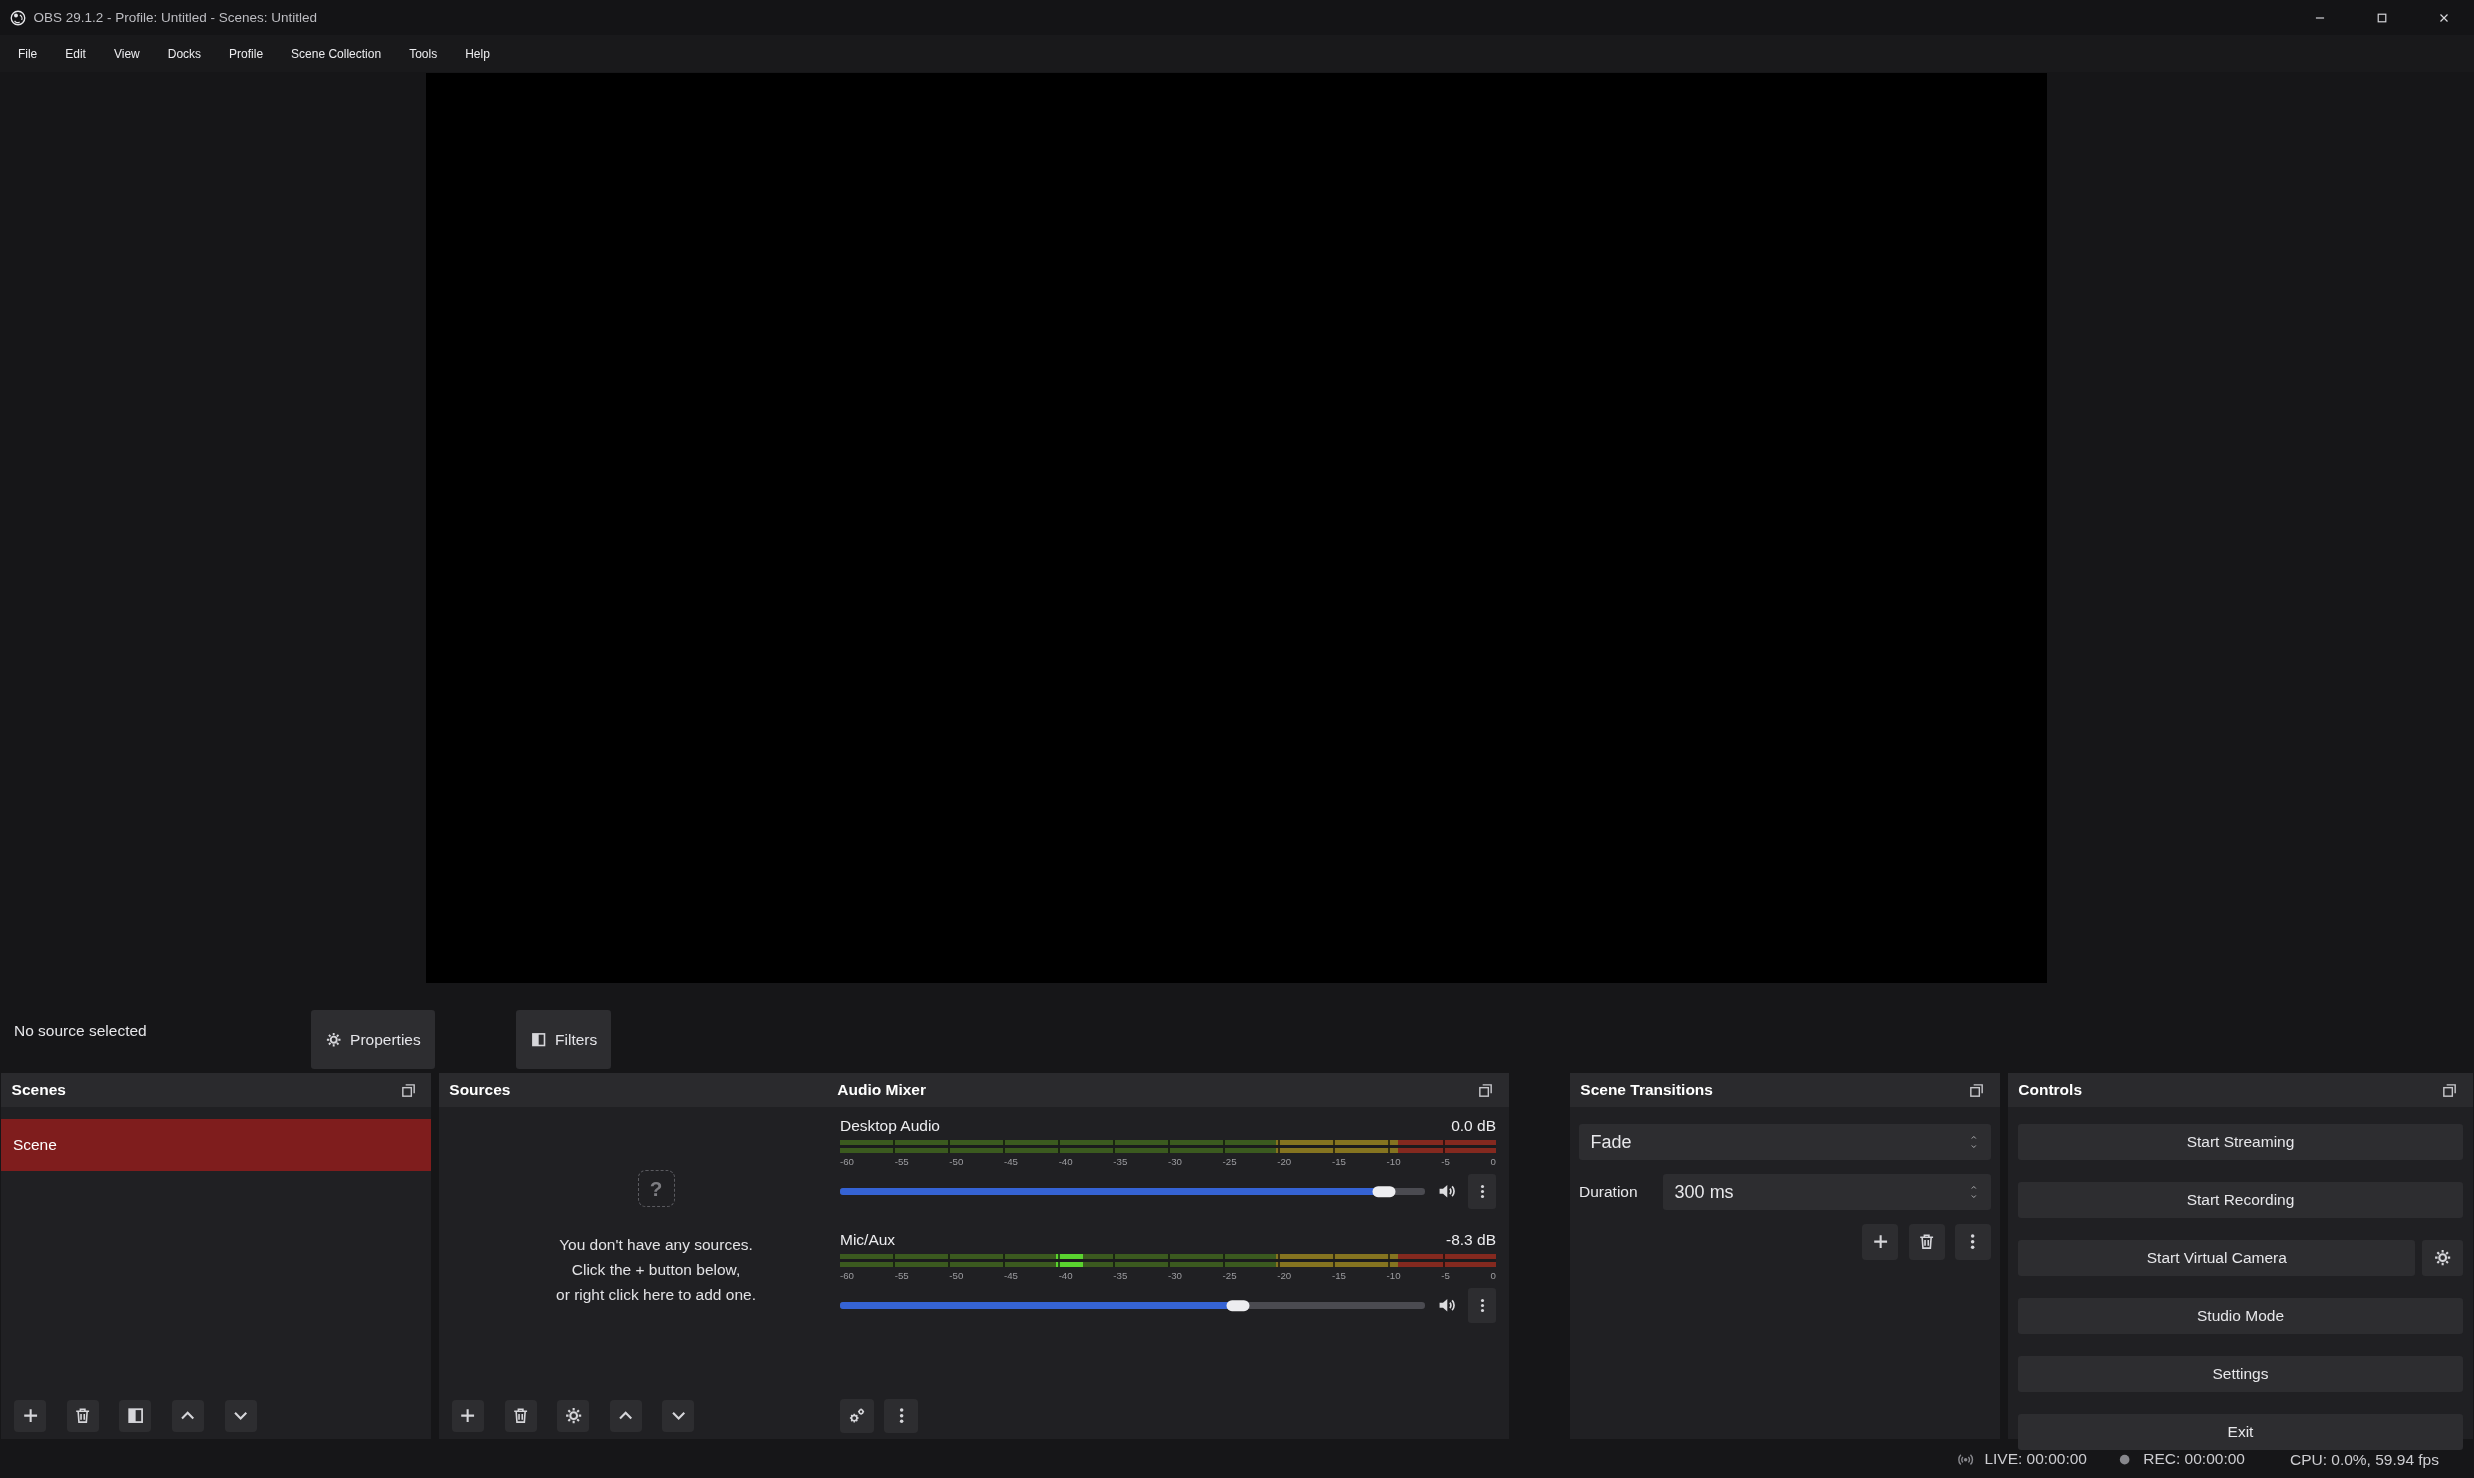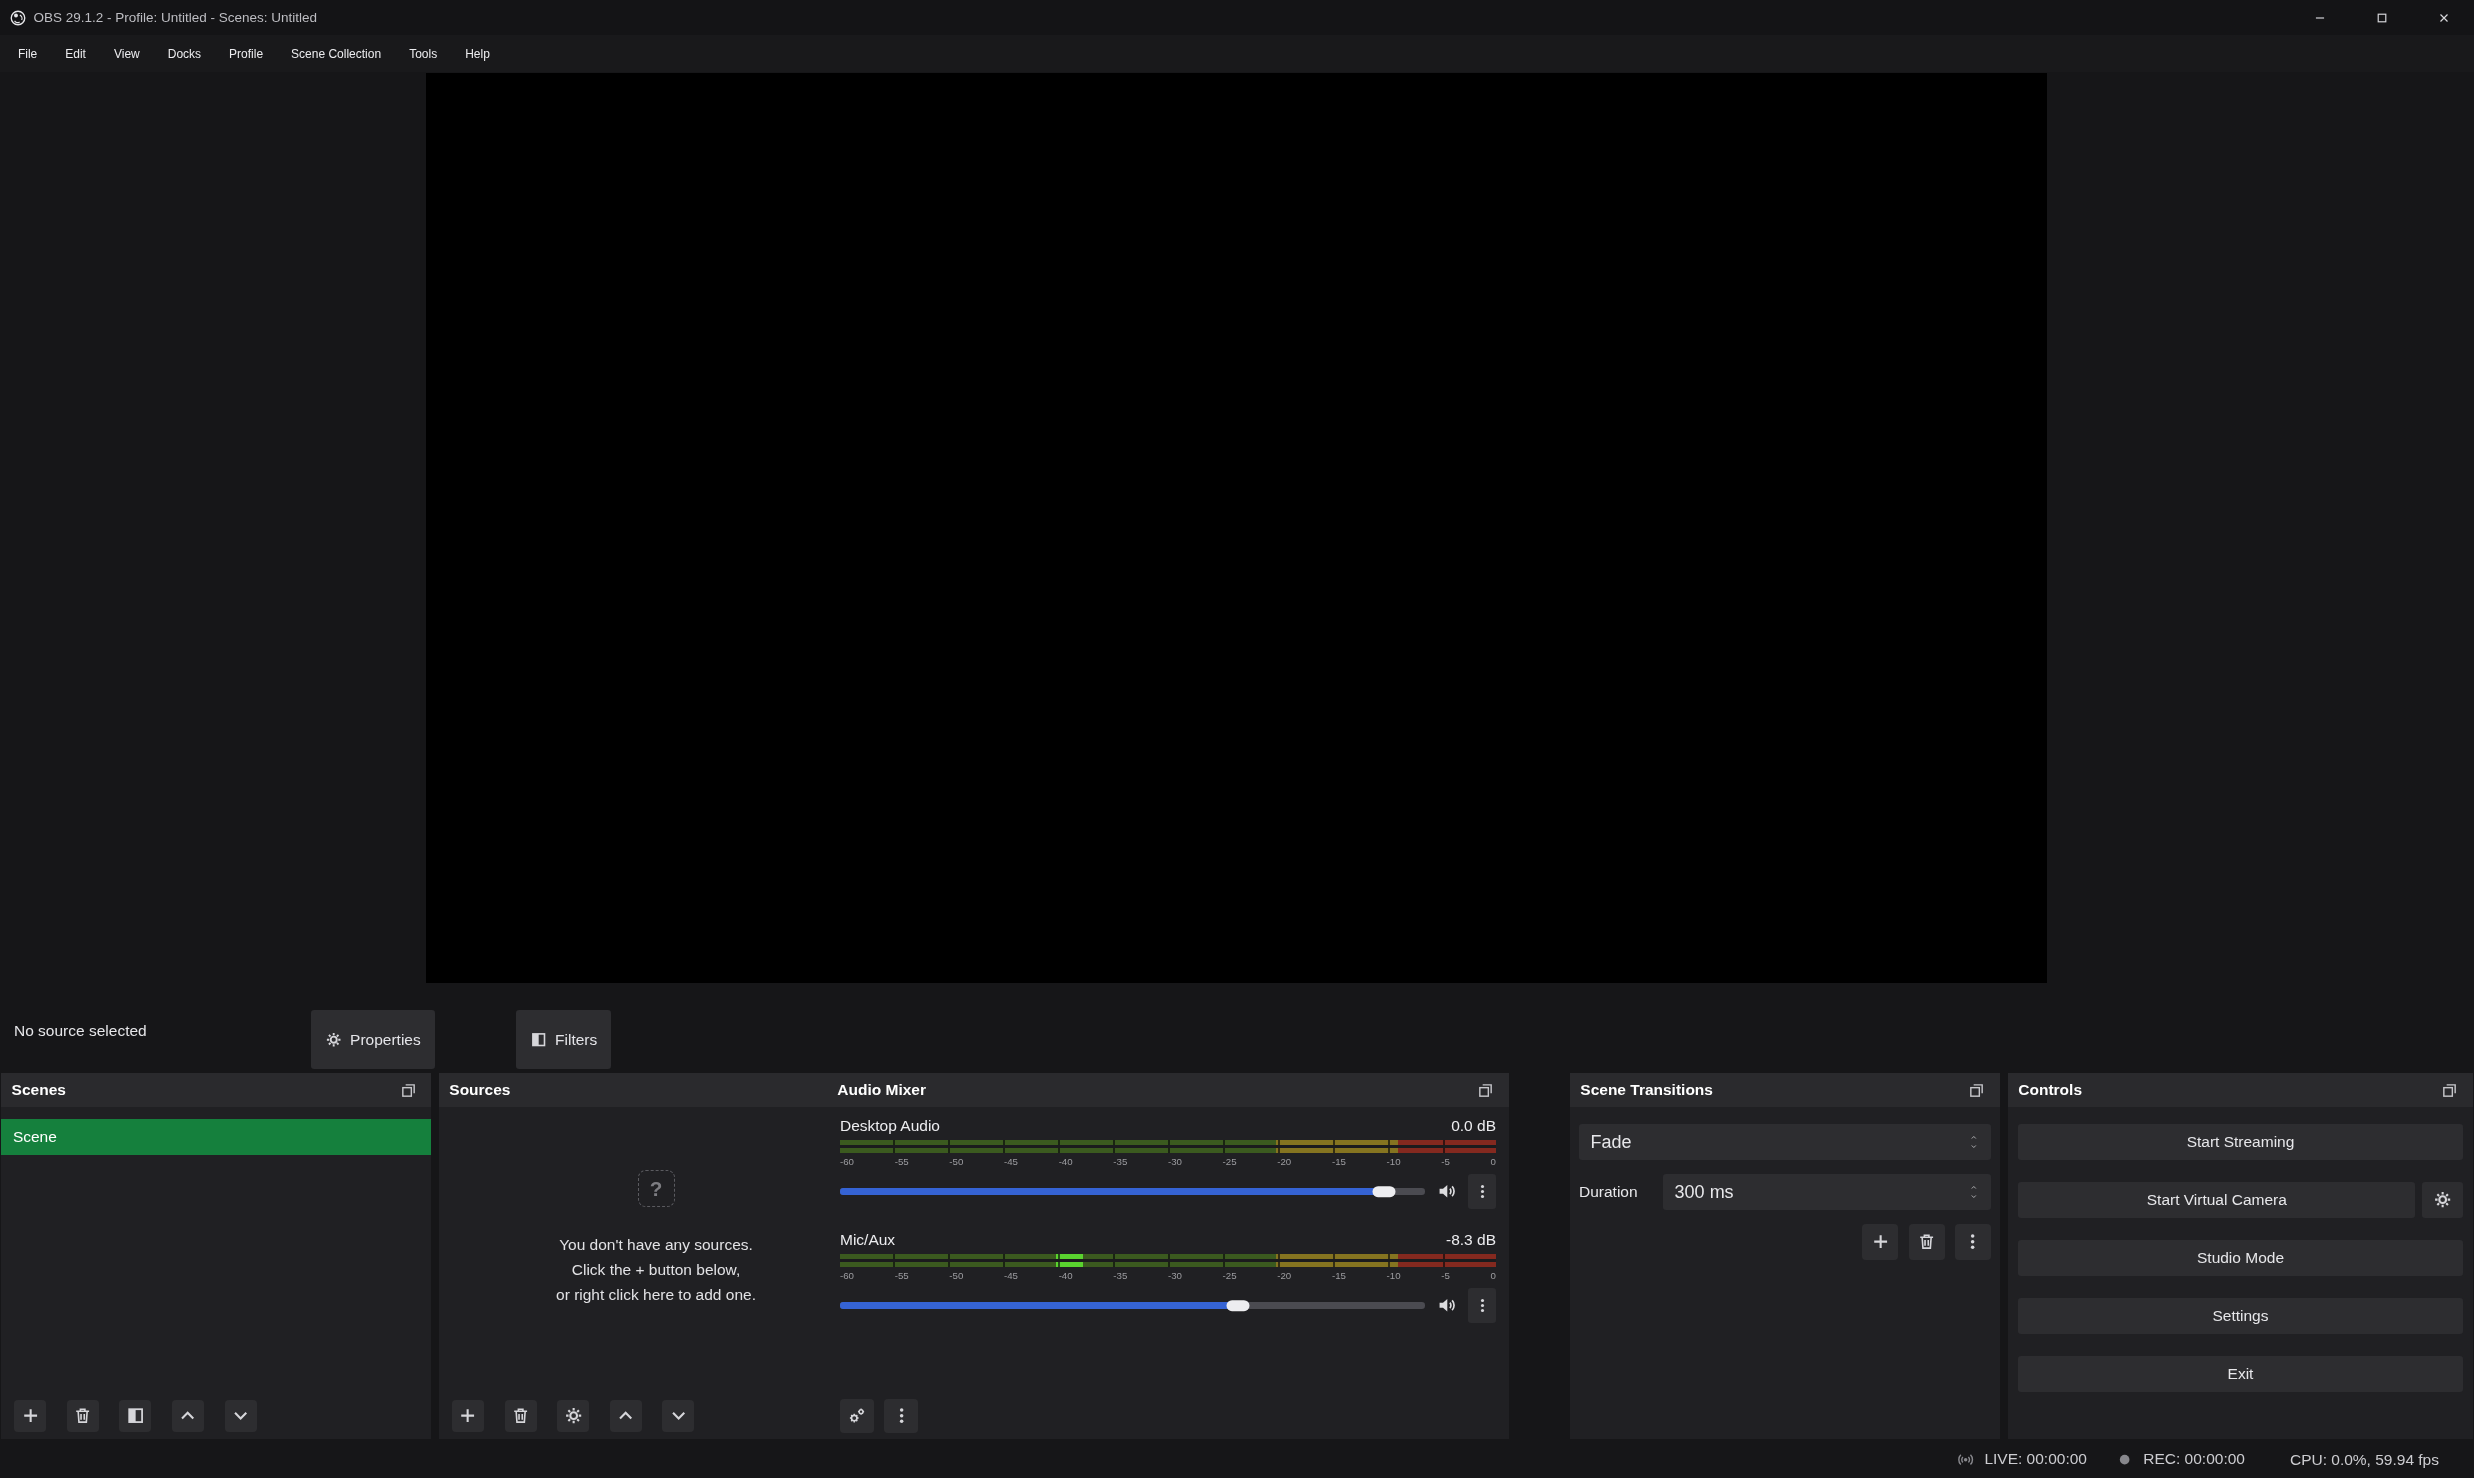--- a/index.html
+++ b/index.html
@@ -38,21 +38,21 @@
   .tbtn{width:32px;height:32px;border-radius:3.9px;background:#2d2d30;display:flex;align-items:center;justify-content:center;color:#d6d6da;flex:none}
   .tbtn svg{width:19.3px;height:19.3px}
 
   #dock-scenes{left:1.3px;width:430px}
   #dock-sources{left:439px;width:434px}
   #dock-mixer{left:827px;width:682px}
   #dock-transitions{left:1570px;width:430px}
   #dock-controls{left:2008px;width:465px}
 
   
-  .scene-item{margin-top:11.6px;height:36px;display:flex;align-items:center;padding:0 11.6px;background:#15803d;color:#fff;font-size:15.5px}
+  .scene-item{margin-top:11.6px;height:52px;display:flex;align-items:center;padding:0 11.6px;background:#7f1d1d;color:#fff;font-size:15.5px}
 
   
   .sources-empty{position:absolute;left:0;right:0;top:63px;display:flex;flex-direction:column;align-items:center}
   .q-icon{width:37px;height:37px;border:1.9px dashed #5b5b60;border-radius:7.7px;display:flex;align-items:center;justify-content:center;font-size:20.6px;font-weight:bold;color:#7d7d82}
   .empty-lines{margin-top:24.5px;text-align:center;font-size:15.5px;line-height:25px;color:#e2e2e5}
 
   
   .mixer-body{padding:10.3px 13px}
   .chan + .chan{margin-top:22px}
   .chan-head{display:flex;justify-content:space-between;font-size:15.5px;color:#ededf0}
@@ -482,20 +482,21 @@
     <div class="dock-header">
       <span>Controls</span>
       <div class="popout">
           <svg viewBox="0 0 26 26" width="17" height="17">
             <use href="#i-popout"></use>
           </svg>
         </div>
     </div>
     <div class="dock-body controls-body">
       <div class="ctl-btn">Start Streaming</div>
+      <div class="ctl-btn">Start Recording</div>
       <div class="vcam-row">
         <div class="ctl-btn">Start Virtual Camera</div>
         <div class="vcam-gear">
             <svg viewBox="0 0 30 30" width="19.3" height="19.3">
               <use href="#i-gear"></use>
             </svg>
           </div>
       </div>
       <div class="ctl-btn">Studio Mode</div>
       <div class="ctl-btn">Settings</div>

